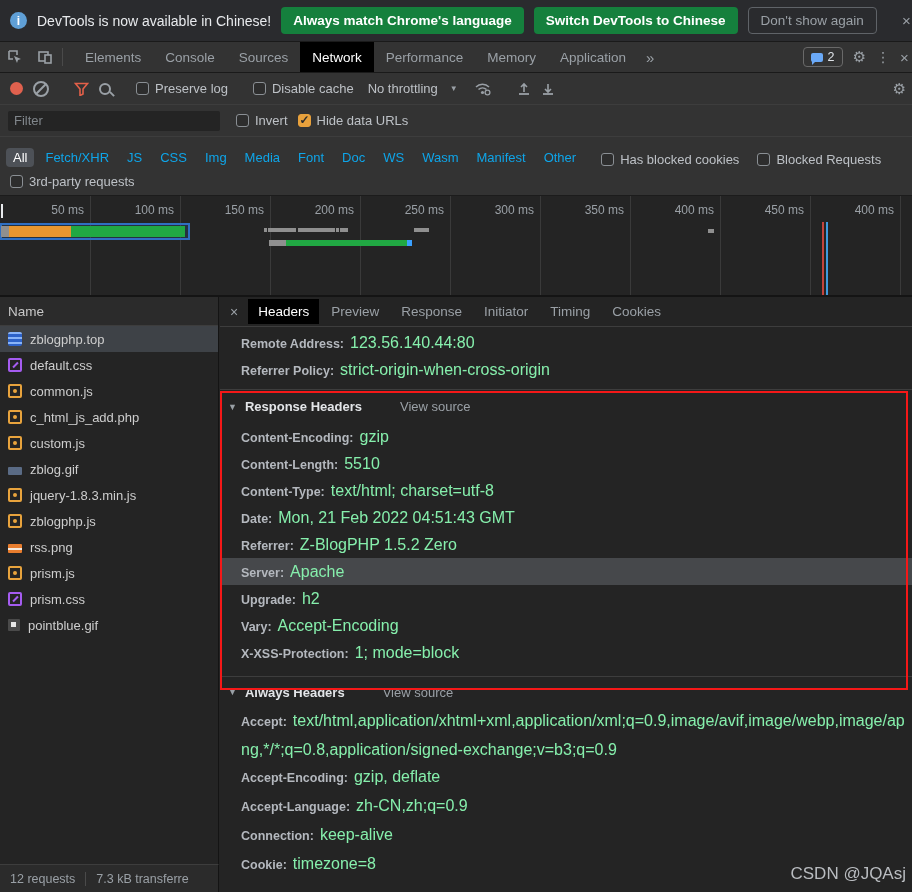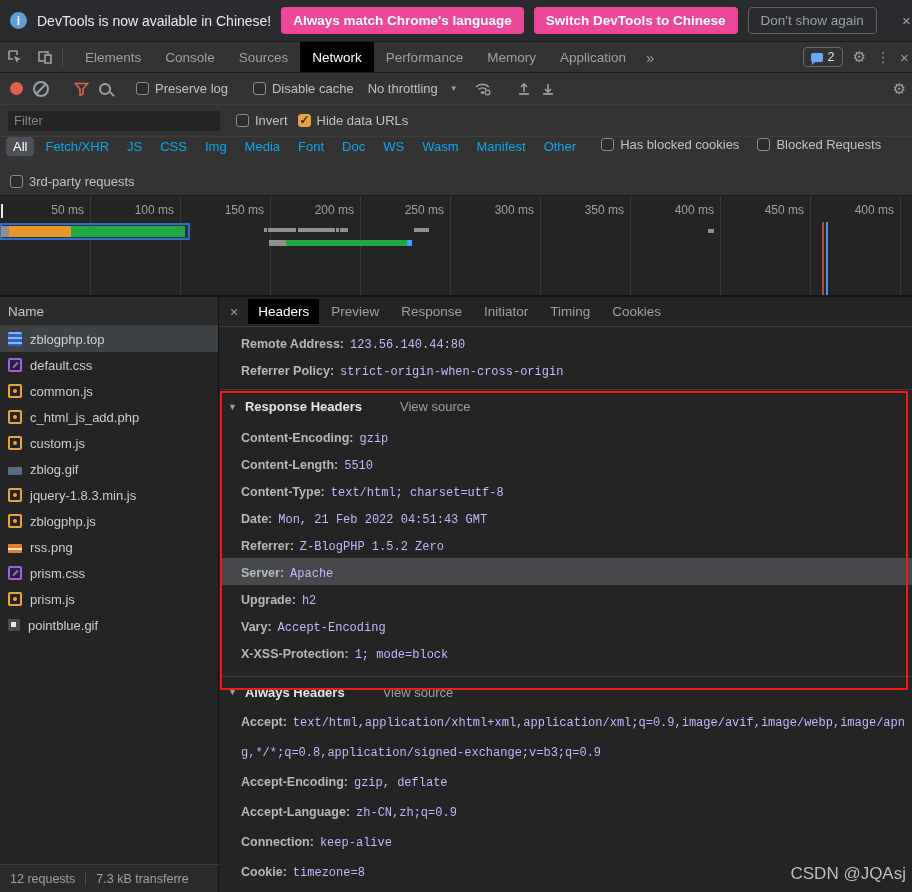--- a/index.html
+++ b/index.html
@@ -7,21 +7,21 @@
        font-family:"Liberation Sans",sans-serif;-webkit-font-smoothing:antialiased;}
   .mono{font-family:"DejaVu Sans Mono",monospace;}
 
   
   .infobar{position:absolute;left:0;top:0;width:912px;height:42px;background:#2a2b2e;
            display:flex;align-items:center;gap:10px;padding-left:10px;box-sizing:border-box;
            border-bottom:1px solid #1a1a1a;}
   .info-ic{width:17px;height:17px;border-radius:50%;background:#5f9fd6;color:#fff;font-size:12px;
            font-weight:bold;display:flex;align-items:center;justify-content:center;flex:0 0 auto;}
   .ib-msg{color:#e8eaed;font-size:14px;}
-  .btn-blue{background:#ec4899;color:#fff;font-weight:bold;font-size:13.5px;border:none;
+  .btn-blue{background:#15803d;color:#fff;font-weight:bold;font-size:13.5px;border:none;
             border-radius:4px;padding:6px 12px;cursor:pointer;}
   .btn-ghost{background:transparent;color:#9aa0a6;font-size:13.5px;border:1px solid #5f6368;
              border-radius:4px;padding:5px 12px;cursor:pointer;}
   .ib-close{margin-left:auto;color:#9aa0a6;font-size:15px;width:10px;overflow:hidden;}
 
   
   .tabbar{position:absolute;left:0;top:42px;width:912px;height:31px;background:#333333;
           display:flex;align-items:stretch;border-bottom:1px solid #1a1a1a;box-sizing:border-box;}
   .tb-ic{display:flex;align-items:center;justify-content:center;width:30px;color:#9aa0a6;}
   .vsep{width:1px;background:#4a4a4a;margin:6px 2px;}
@@ -64,21 +64,21 @@
   
   .filterrow{position:absolute;left:0;top:105px;width:912px;height:32px;background:#333333;
              display:flex;align-items:center;gap:16px;padding-left:8px;box-sizing:border-box;
              border-bottom:1px solid #3d3d3d;}
   .filter-input{width:200px;height:20px;background:#242424;border:none;border-radius:2px;
                 color:#d5d5d5;font-size:13px;padding:0 6px;outline:none;}
   .filter-input::placeholder{color:#80868b;}
 
   
   .chipsrow{position:absolute;left:0;top:137px;width:912px;height:30px;background:#333333;
-            display:flex;align-items:flex-start;gap:4px;padding-left:6px;box-sizing:border-box;}
+            display:flex;align-items:flex-end;gap:4px;padding-left:6px;box-sizing:border-box;}
   .chip{color:#0ea5e9;font-size:13px;padding:2px 7px;border-radius:4px;}
   .chip.sel{background:#4d5157;color:#fff;}
   .chipsrow .cbrow{margin-left:14px;}
   .thirdrow{position:absolute;left:0;top:167px;width:912px;height:29px;background:#333333;
             display:flex;align-items:center;padding-left:10px;box-sizing:border-box;
             border-bottom:1px solid #1c1c1c;}
 
   
   .overview{position:absolute;left:0;top:196px;width:912px;height:101px;background:#242424;
             border-bottom:2px solid #141414;box-sizing:border-box;overflow:hidden;}
@@ -124,21 +124,21 @@
   .rpanel{position:absolute;left:220px;top:297px;right:0;bottom:0;background:#242424;overflow:hidden;}
   .hdr-tabs{height:30px;display:flex;align-items:center;gap:2px;border-bottom:1px solid #3d3d3d;
             box-sizing:border-box;}
   .ht-close{color:#9aa0a6;font-size:14px;padding:0 8px 0 10px;}
   .htab{color:#9aa0a6;font-size:13.5px;padding:5px 10px;}
   .htab.active{background:#000;color:#fff;}
   .hdr-content{position:relative;padding-top:2px;}
   .hdr-row{height:27px;line-height:27px;padding-left:21px;white-space:nowrap;}
   .hdr-row.hl{background:#46484b;}
   .hname{color:#b4b8be;font-weight:bold;font-size:12.5px;}
-  .hval{color:#c4b5fd;font-size:12px;font-family:Liberation Mono, monospace;margin-left:6px;}
+  .hval{color:#86efac;font-size:16px;font-family:Liberation Sans, sans-serif;margin-left:6px;}
   .sec-div{height:1px;background:#3d3d3d;margin-top:6px;}
   .sec-hdr{height:33px;display:flex;align-items:center;padding-left:8px;gap:8px;}
   .sec-hdr .tri{color:#9aa0a6;font-size:9px;}
   .sec-title{color:#e3e5e8;font-weight:bold;font-size:13px;}
   .view-src{color:#9aa0a6;font-size:13px;margin-left:30px;}
   .sec-hdr2{height:30px;}
   .hdr-row.wrap{white-space:normal;word-break:break-all;height:auto;line-height:27px;
                 width:672px;}
   .watermark{position:absolute;right:6px;bottom:8px;color:#b9bcc0;font-size:17px;}
 
@@ -360,26 +360,26 @@
       </div>
       <div class="frow">
         <span class="ficon js"></span>
         <span class="fname">zblogphp.js</span>
       </div>
       <div class="frow">
         <span class="ficon img-rss"></span>
         <span class="fname">rss.png</span>
       </div>
       <div class="frow">
+        <span class="ficon js"></span>
+        <span class="fname">prism.js</span>
+      </div>
+      <div class="frow">
         <span class="ficon css"></span>
         <span class="fname">prism.css</span>
-      </div>
-      <div class="frow">
-        <span class="ficon js"></span>
-        <span class="fname">prism.js</span>
       </div>
       <div class="frow">
         <span class="ficon img-point"></span>
         <span class="fname">pointblue.gif</span>
       </div>
     </div>
 </div>
 
 <div class="statusbar">
   <span>12 requests</span>

